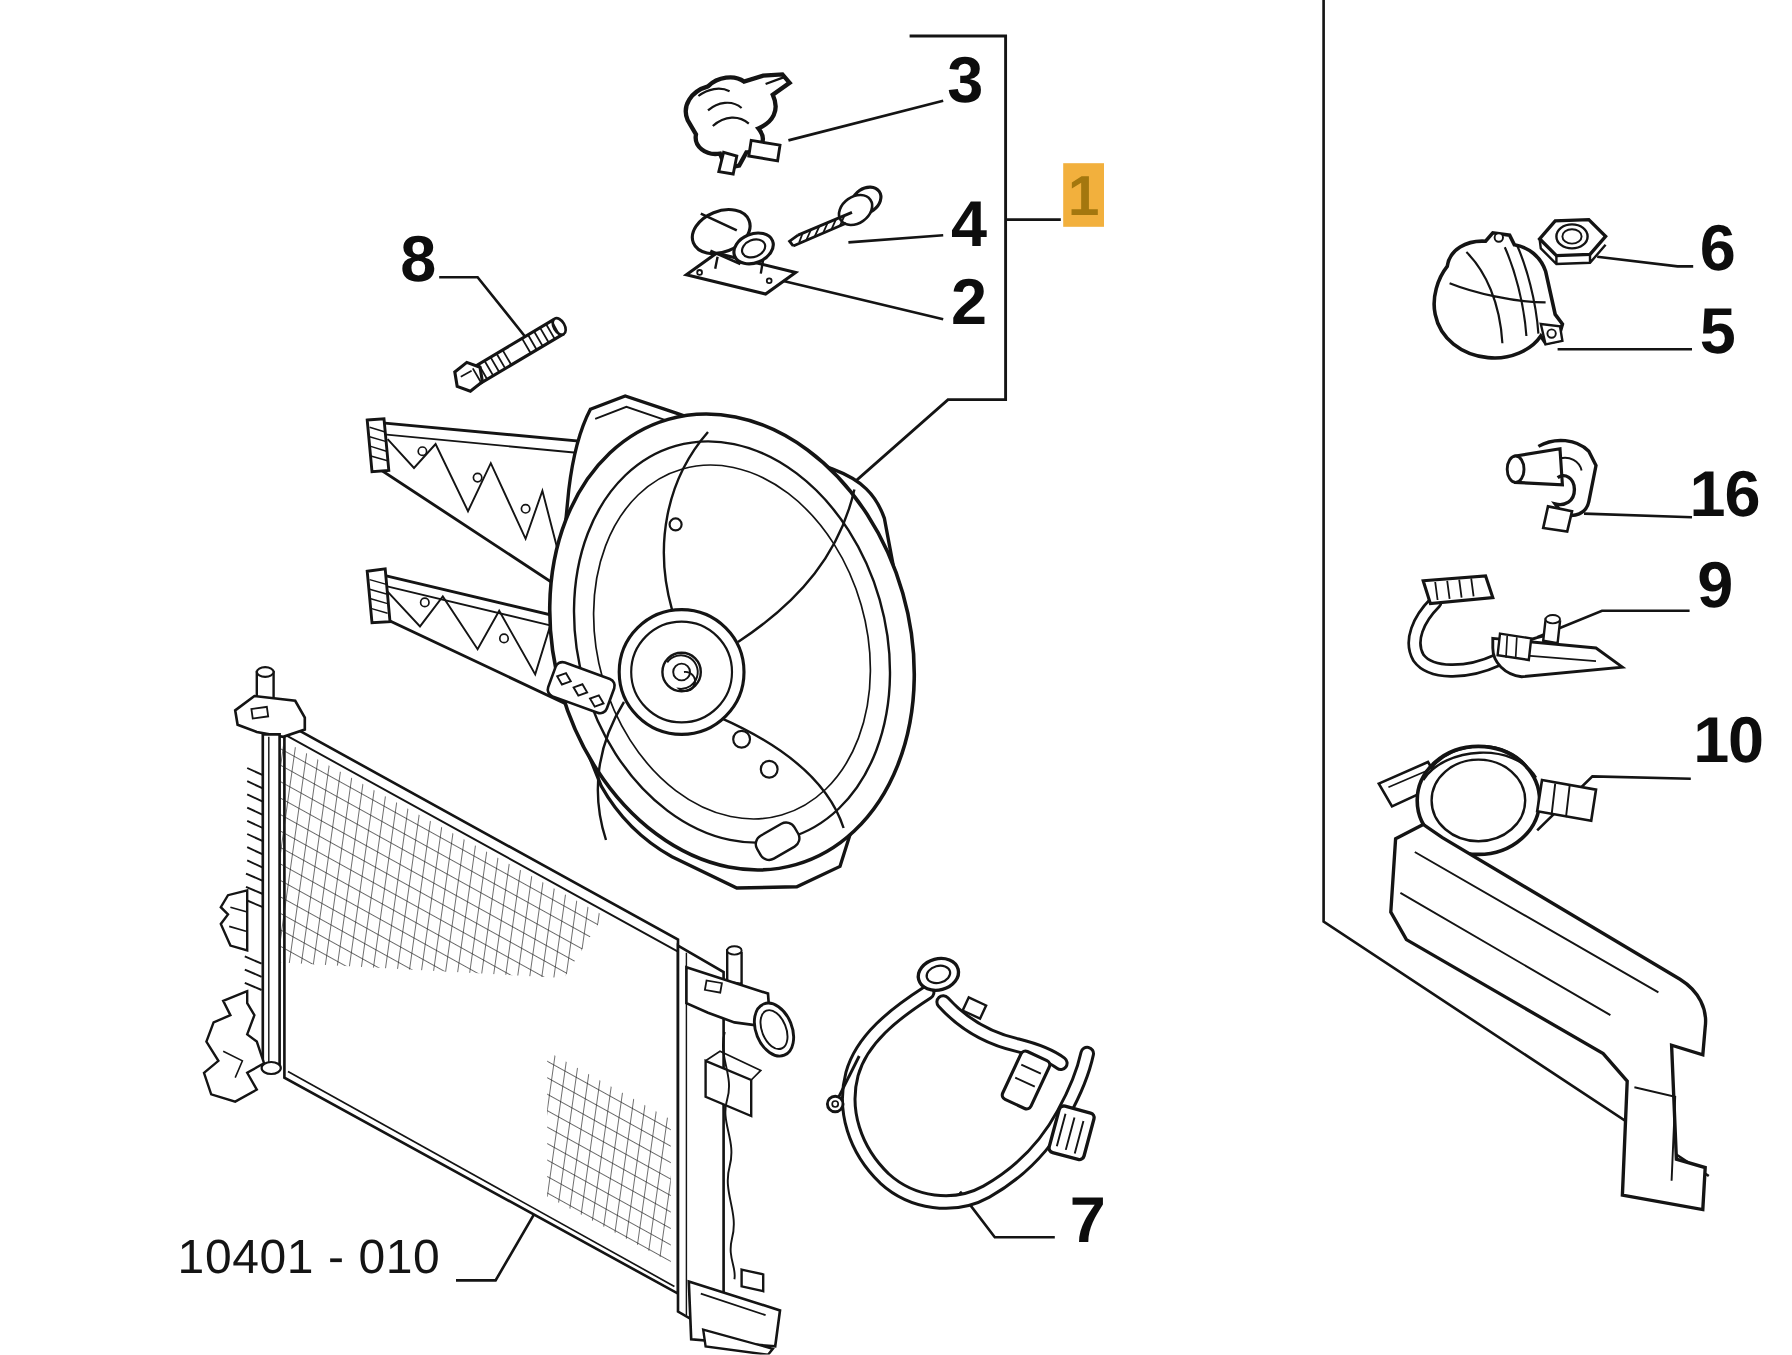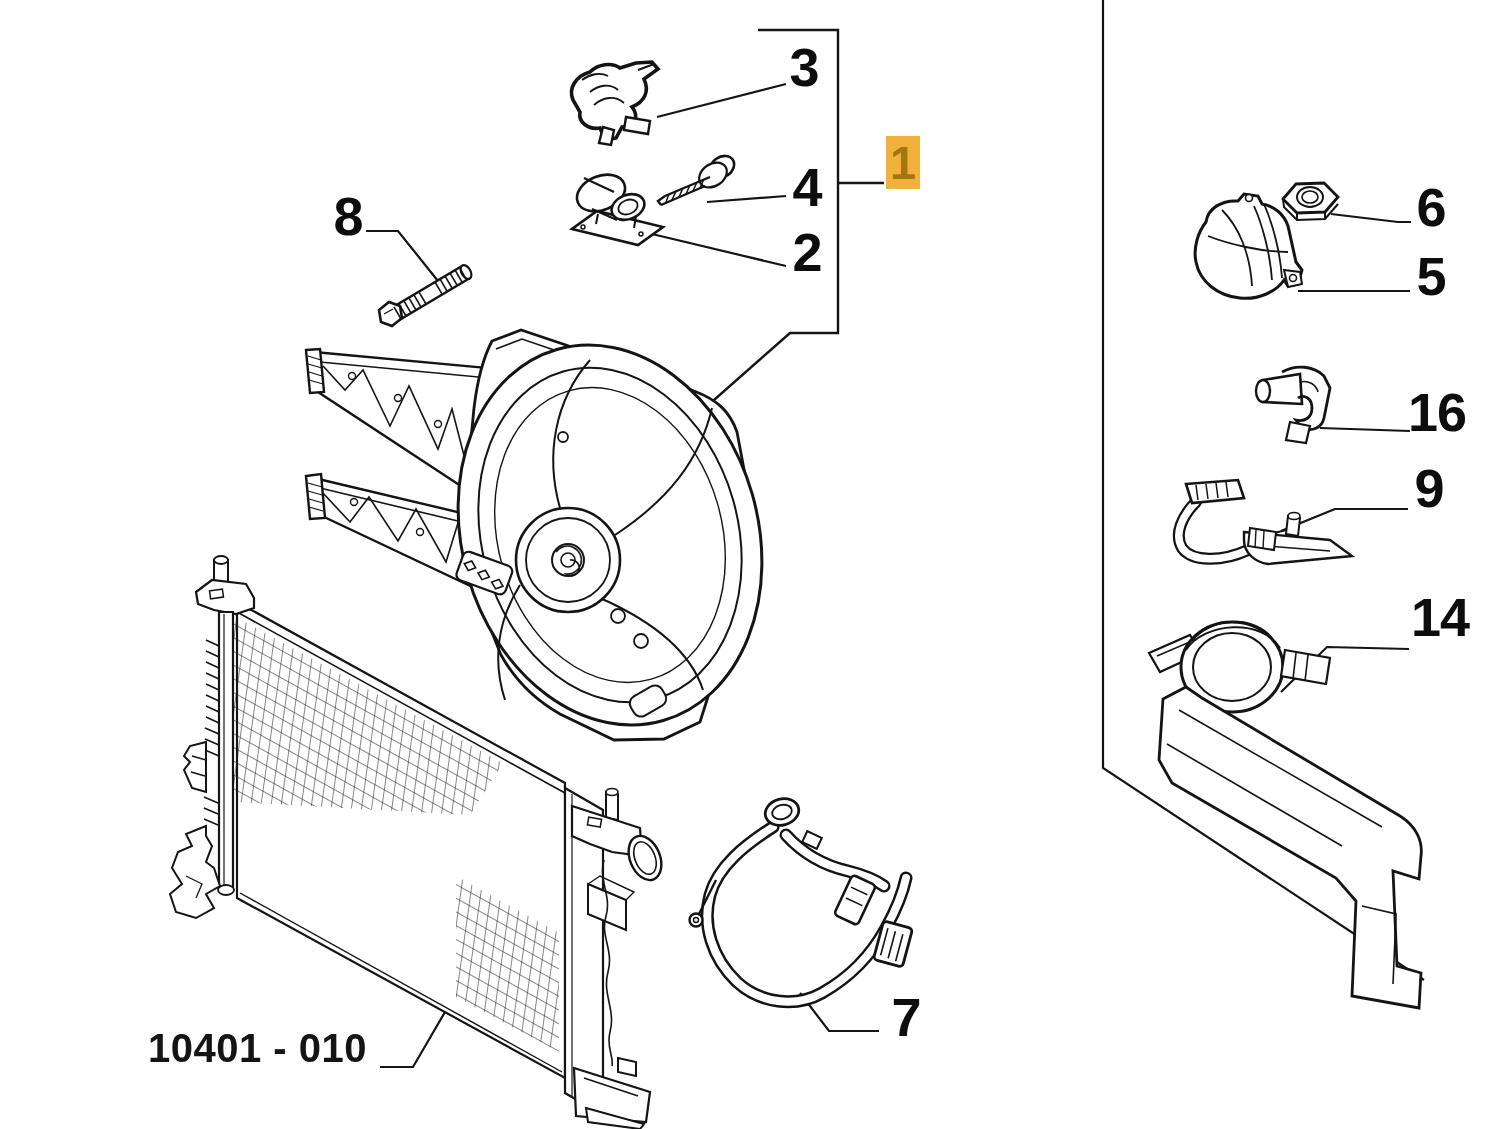--- a/index.html
+++ b/index.html
@@ -7,21 +7,21 @@
          font-family:"Liberation Sans",sans-serif;}
   .stage svg{position:absolute;left:0;top:0;}
   .callout{position:absolute;transform:translate(-50%,-50%);
            font-family:"Liberation Sans",sans-serif;font-weight:700;font-size:54px;line-height:1;
            color:#0d0d0d;letter-spacing:-1px;white-space:nowrap;}
   .hot-callout{position:absolute;left:886px;top:136px;width:34px;height:53px;
            background:var(--highlight_bg,#F2B03D);color:var(--highlight_text,#A4770E);
            display:flex;align-items:center;justify-content:center;
            font-family:"Liberation Sans",sans-serif;font-weight:700;font-size:47px;line-height:1;}
   .part-code{position:absolute;left:148px;top:1028px;
-           font-family:"Liberation Sans",sans-serif;font-weight:700;font-size:40px;line-height:1;
+           font-family:"Liberation Sans",sans-serif;font-weight:400;font-size:40px;line-height:1;
            color:#141414;letter-spacing:0.5px;}
 </style>
 </head>
 <body>
 
 <div class="stage">
 
 <svg width="1493" height="1129" viewBox="0 0 1493 1129">
   <defs>
     <pattern id="hA" width="12" height="12" patternUnits="userSpaceOnUse" patternTransform="rotate(29)">
@@ -285,16 +285,16 @@
   <div class="hot-callout">1</div>
   <div class="callout" style="left:804px;top:67px">3</div>
   <div class="callout" style="left:807px;top:187px">4</div>
   <div class="callout" style="left:807px;top:252px">2</div>
   <div class="callout" style="left:348px;top:216px">8</div>
   <div class="callout" style="left:906px;top:1017px">7</div>
   <div class="callout" style="left:1431px;top:207px">6</div>
   <div class="callout" style="left:1431px;top:276px">5</div>
   <div class="callout" style="left:1437px;top:412px">16</div>
   <div class="callout" style="left:1429px;top:488px">9</div>
-  <div class="callout" style="left:1440px;top:617px">14</div>
+  <div class="callout" style="left:1440px;top:617px">10</div>
 
   <div class="part-code">10401 - 010</div>
 </div>
 
 </body></html>

